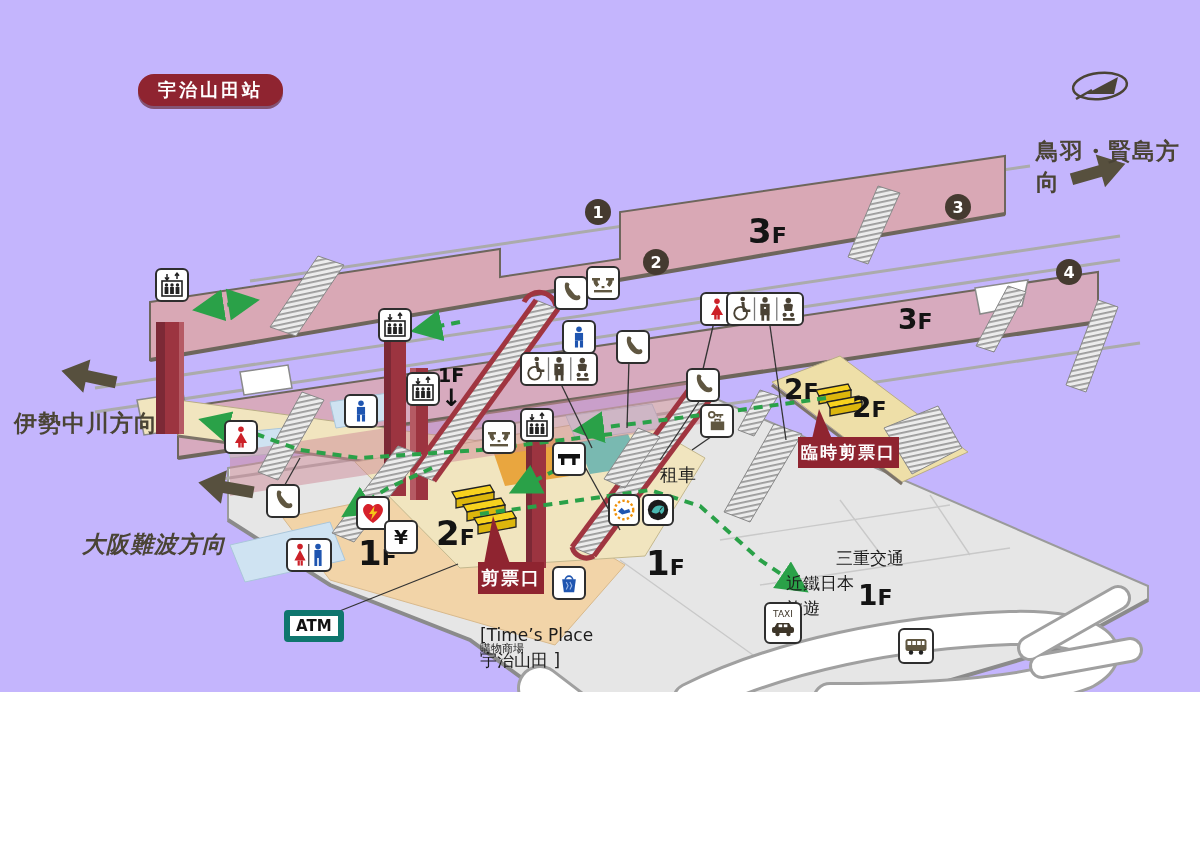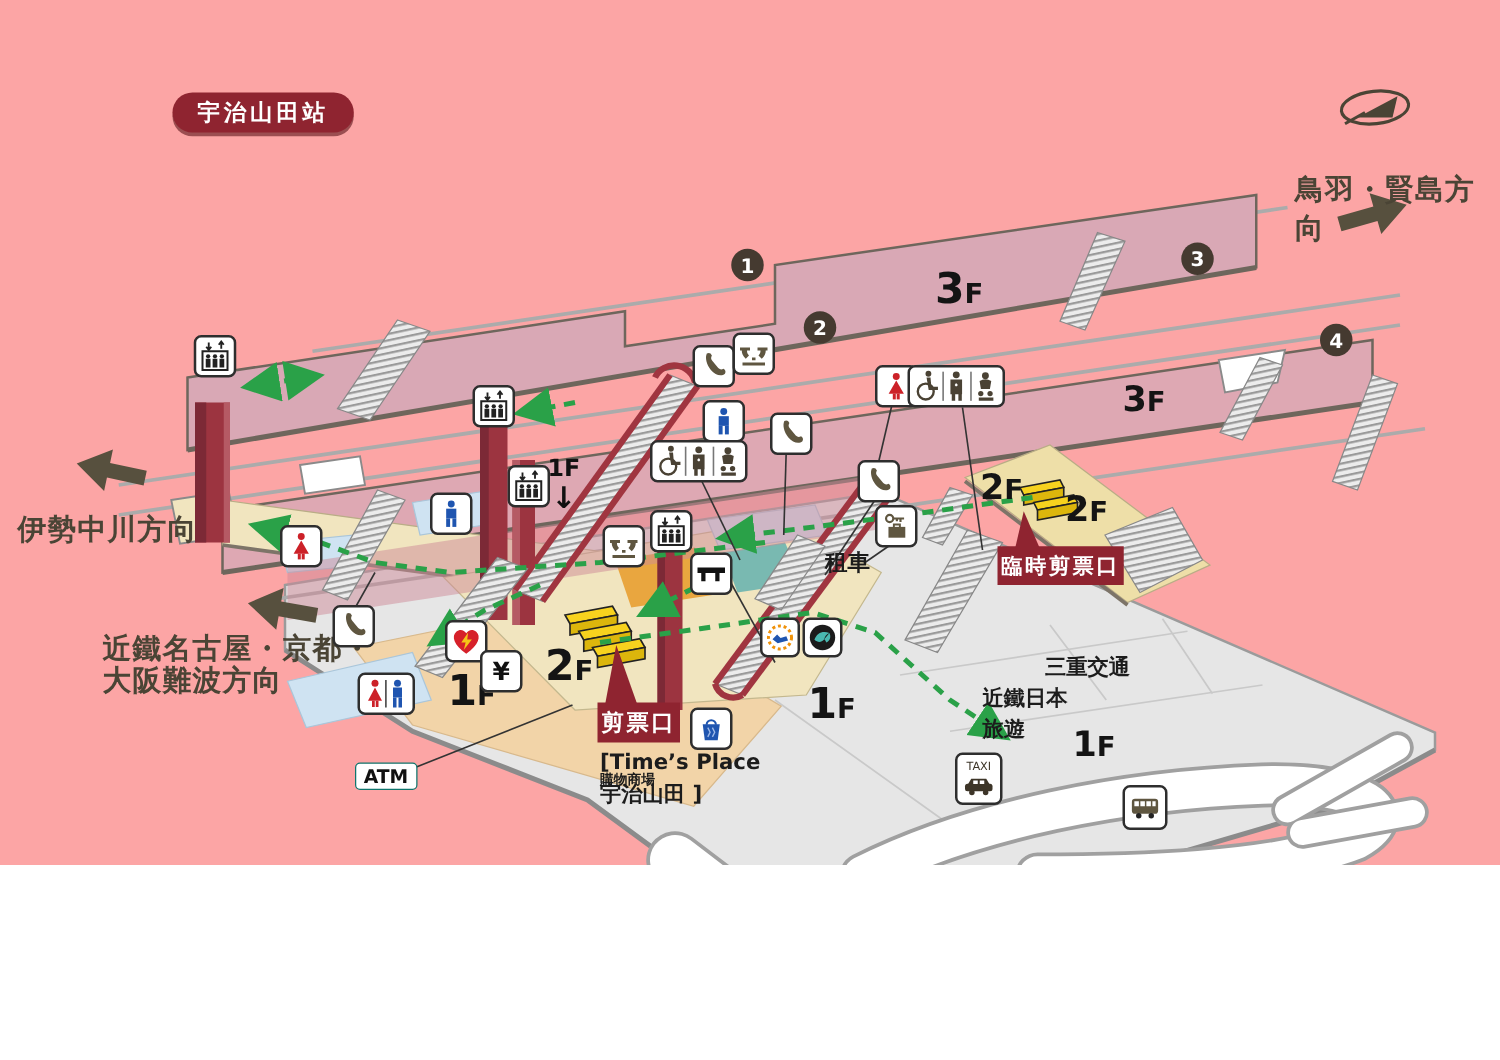--- a/index.html
+++ b/index.html
@@ -1,35 +1,35 @@
 <!DOCTYPE html>
 <html><head>
 <meta charset="utf-8">
 <style>
   html,body{margin:0;padding:0;background:#fff;font-family:"DejaVu Sans","Liberation Sans",sans-serif;}
-  #canvas{position:relative;width:1200px;height:692px;background:#fca5a5;overflow:hidden;}
+  #canvas{position:relative;width:1200px;height:692px;background:#c4b5fd;overflow:hidden;}
   #basemap{position:absolute;left:0;top:0;z-index:1;}
   .abs{position:absolute;z-index:30;}
   .badge{background:#8f2430;color:#fff;font-weight:bold;border-radius:16px;
          padding:4px 20px;font-size:18px;letter-spacing:3px;box-shadow:0 3px 0 rgba(90,20,25,.6);}
   .gate-badge{position:absolute;background:#8f2430;color:#fff;font-weight:bold;
          padding:4px 3px;font-size:18px;letter-spacing:2px;z-index:40;}
   .gate-badge .tail{position:absolute;width:0;height:0;}
   .dir-label{position:absolute;color:#4a4435;font-weight:bold;font-size:23px;letter-spacing:1px;z-index:30;}
   .floor-label{position:absolute;color:#141414;font-weight:bold;font-size:22px;z-index:25;line-height:1;display:block;}
   .floor-label::first-letter{font-size:34px;}
   .floor-label.small::first-letter{font-size:28px;}
   .plat-num{position:absolute;width:26px;height:26px;border-radius:50%;background:#453a30;
             color:#fff;font-weight:bold;font-size:16px;display:flex;align-items:center;justify-content:center;z-index:26;}
   .icon-box{position:absolute;width:34px;height:34px;background:#fff;border:2px solid #2e2e2e;
             border-radius:6px;display:flex;align-items:center;justify-content:center;box-sizing:border-box;z-index:32;}
   .icon-box.wide{width:78px;}
   .icon-box.pair{width:46px;}
-  .txt-label{position:absolute;color:#1c1c1c;font-weight:bold;z-index:28;}
-  .atm-box{position:absolute;background:#fff;border:1px solid #0f766e;border-radius:4px;
+  .txt-label{position:absolute;color:#1c1c1c;font-weight:normal;z-index:28;margin-top:25px;}
+  .atm-box{position:absolute;background:#fff;border:6px solid #0f766e;border-radius:4px;
            padding:1px 6px;font-weight:bold;font-size:15px;color:#111;z-index:32;}
   .yen{font-size:20px;font-weight:bold;color:#111;}
   .taxi-box{position:absolute;width:38px;height:42px;background:#fff;border:2px solid #2e2e2e;border-radius:6px;
             display:flex;flex-direction:column;align-items:center;justify-content:center;box-sizing:border-box;z-index:32;}
   .taxi-word{font-size:9px;font-weight:normal;color:#3d3528;line-height:1;text-align:right;}
   .elev-note{position:absolute;z-index:28;color:#111;font-weight:bold;text-align:center;line-height:1.05;}
 </style>
 </head>
 <body>
 
@@ -312,22 +312,21 @@
       <circle cx="8" cy="19.5" r="2.2" fill="#222"></circle>
           <circle cx="18" cy="19.5" r="2.2" fill="#222"></circle>
     </symbol>
   </defs>
 </svg>
 
 <div class="abs badge" style="left:138px;top:74px;">宇治山田站</div>
 
 <div class="dir-label" style="left:1036px;top:136px;">鳥羽・賢島方向</div>
 <div class="dir-label" style="left:14px;top:408px;">伊勢中川方向</div>
-<div class="dir-label" style="left:82px;top:503px;">近鐵名古屋・京都・</div>
-<div class="dir-label" style="left:82px;top:529px;">大阪難波方向</div>
+<div class="dir-label" style="left:82px;top:529px;font-style:italic;">大阪難波方向</div>
 
 <span class="floor-label" style="left:748px;top:214px;">3F</span>
 <span class="floor-label small" style="left:898px;top:306px;">3F</span>
 <span class="floor-label" style="left:436px;top:516px;">2F</span>
 <span class="floor-label small" style="left:784px;top:376px;">2F</span>
 <span class="floor-label small" style="left:852px;top:394px;">2F</span>
 <span class="floor-label" style="left:358px;top:536px;">1F</span>
 <span class="floor-label" style="left:646px;top:546px;">1F</span>
 <span class="floor-label small" style="left:858px;top:582px;">1F</span>
 

